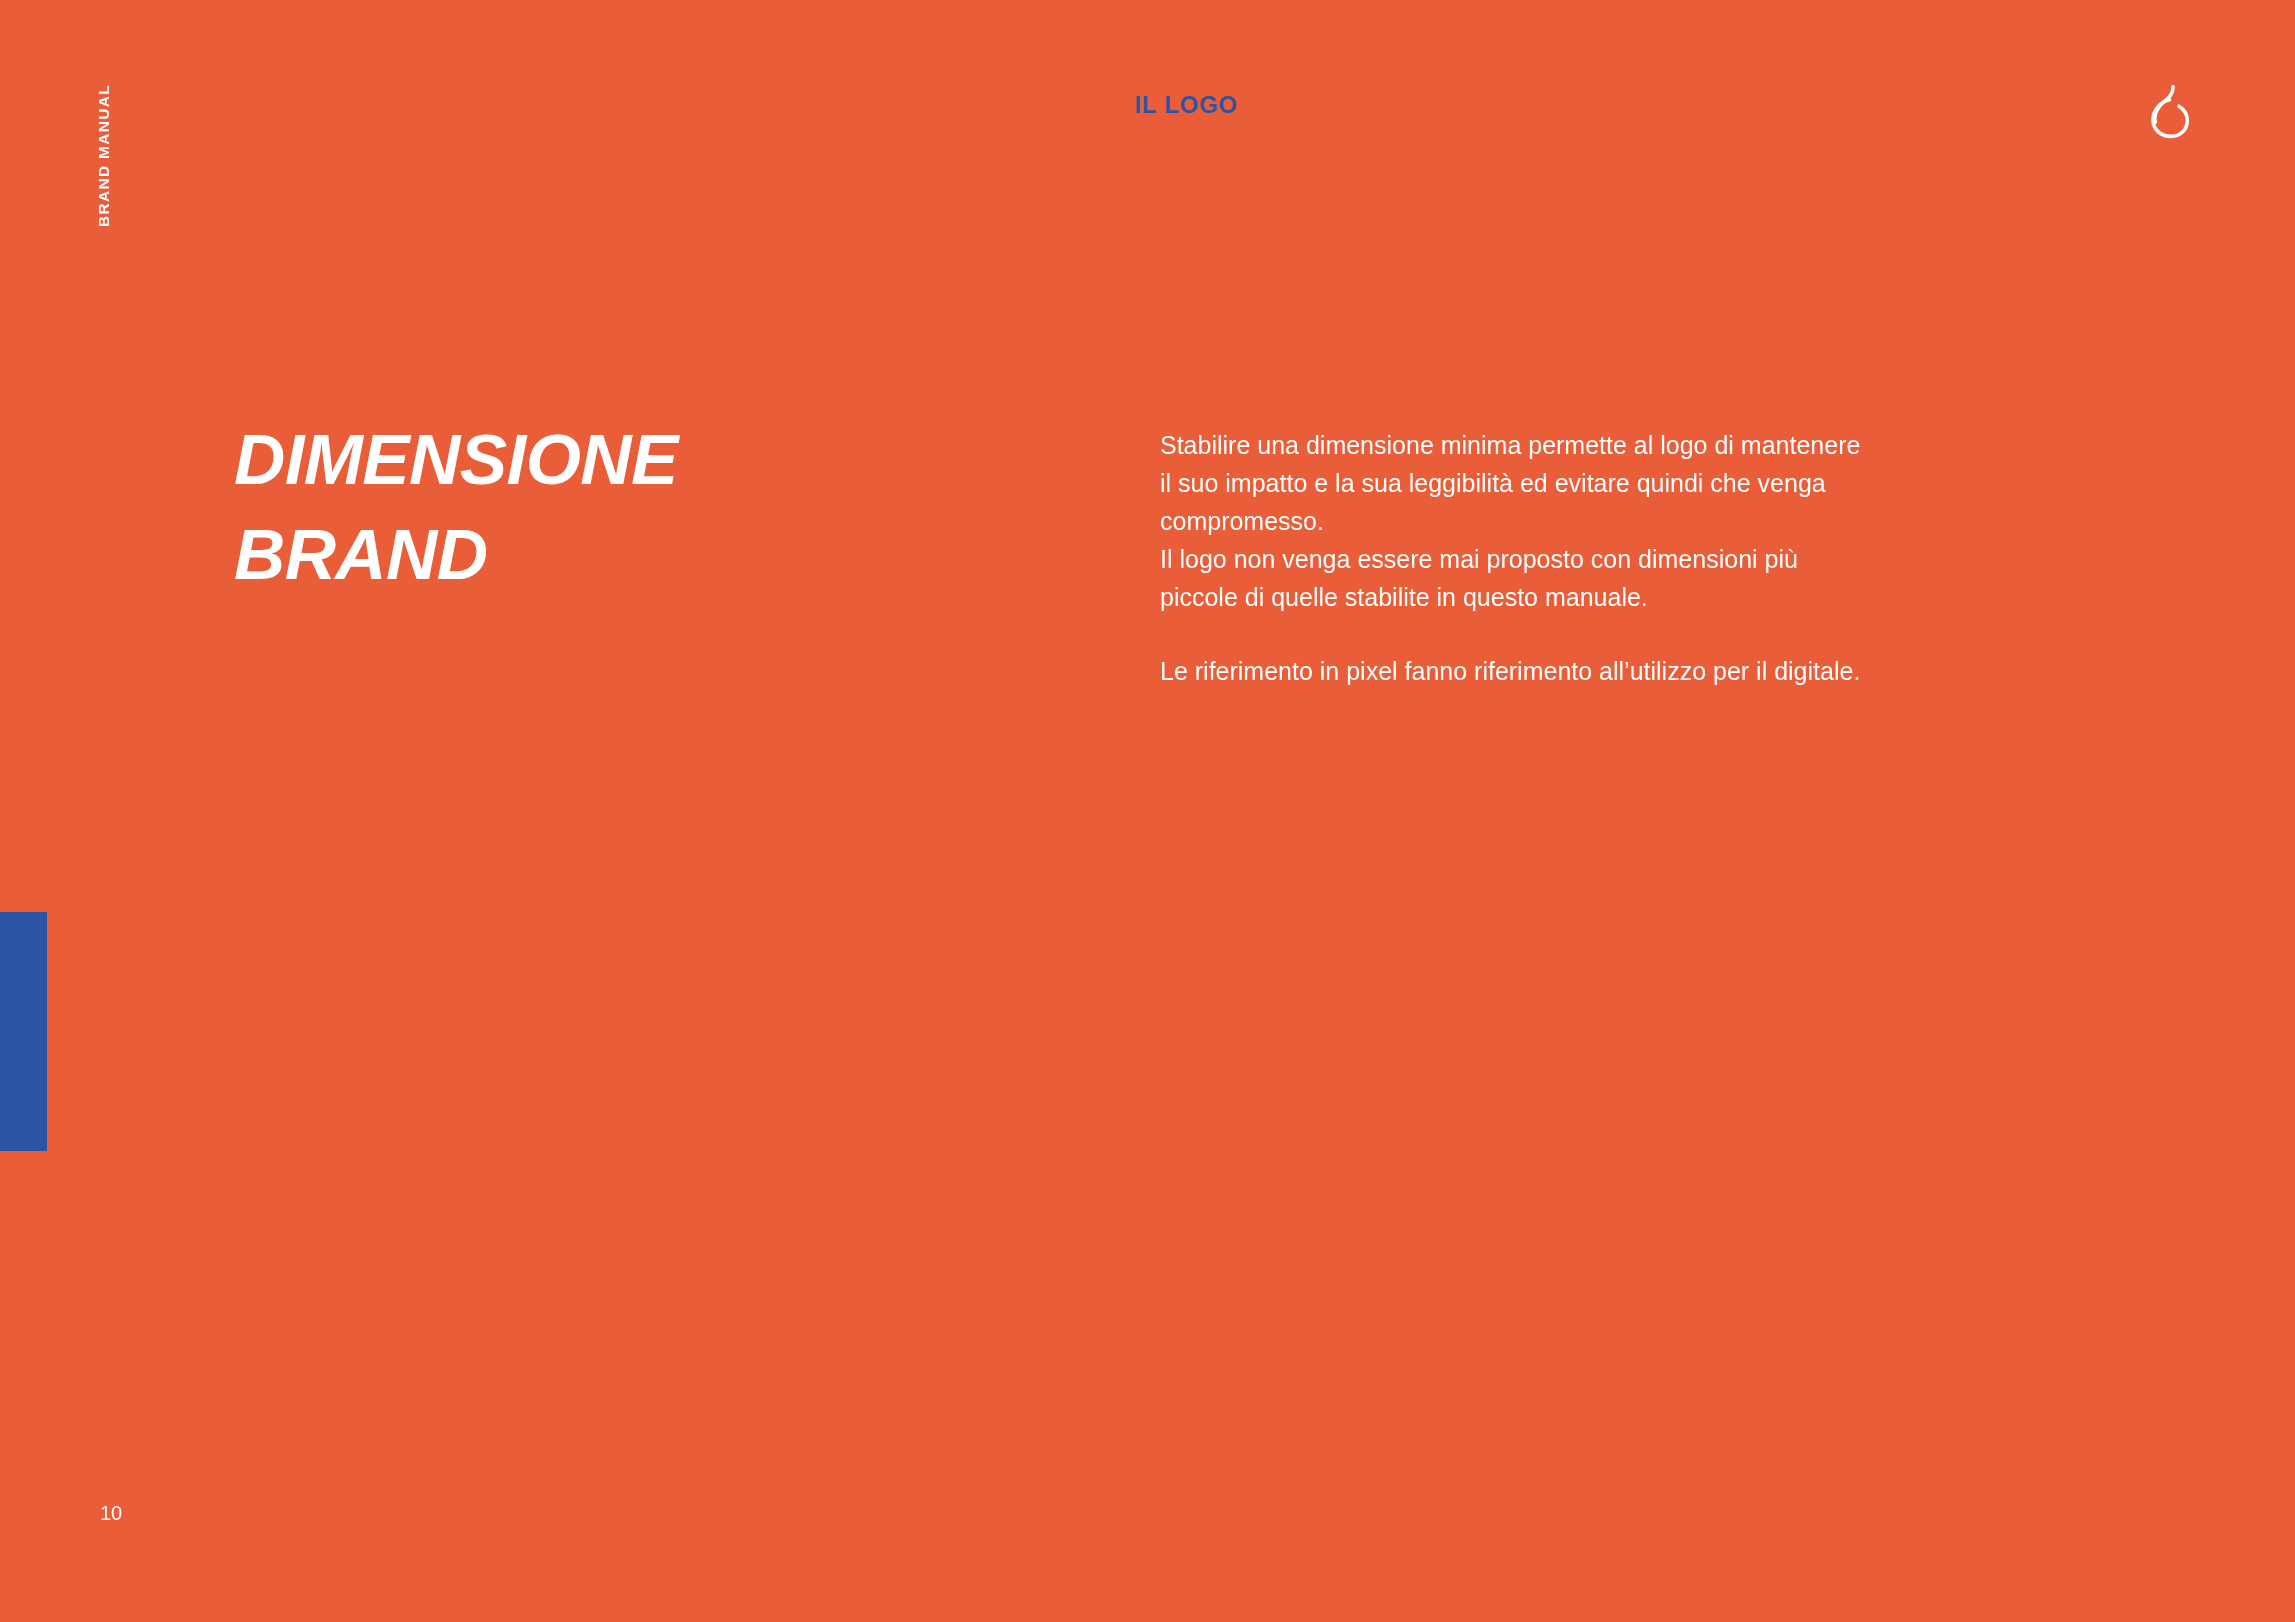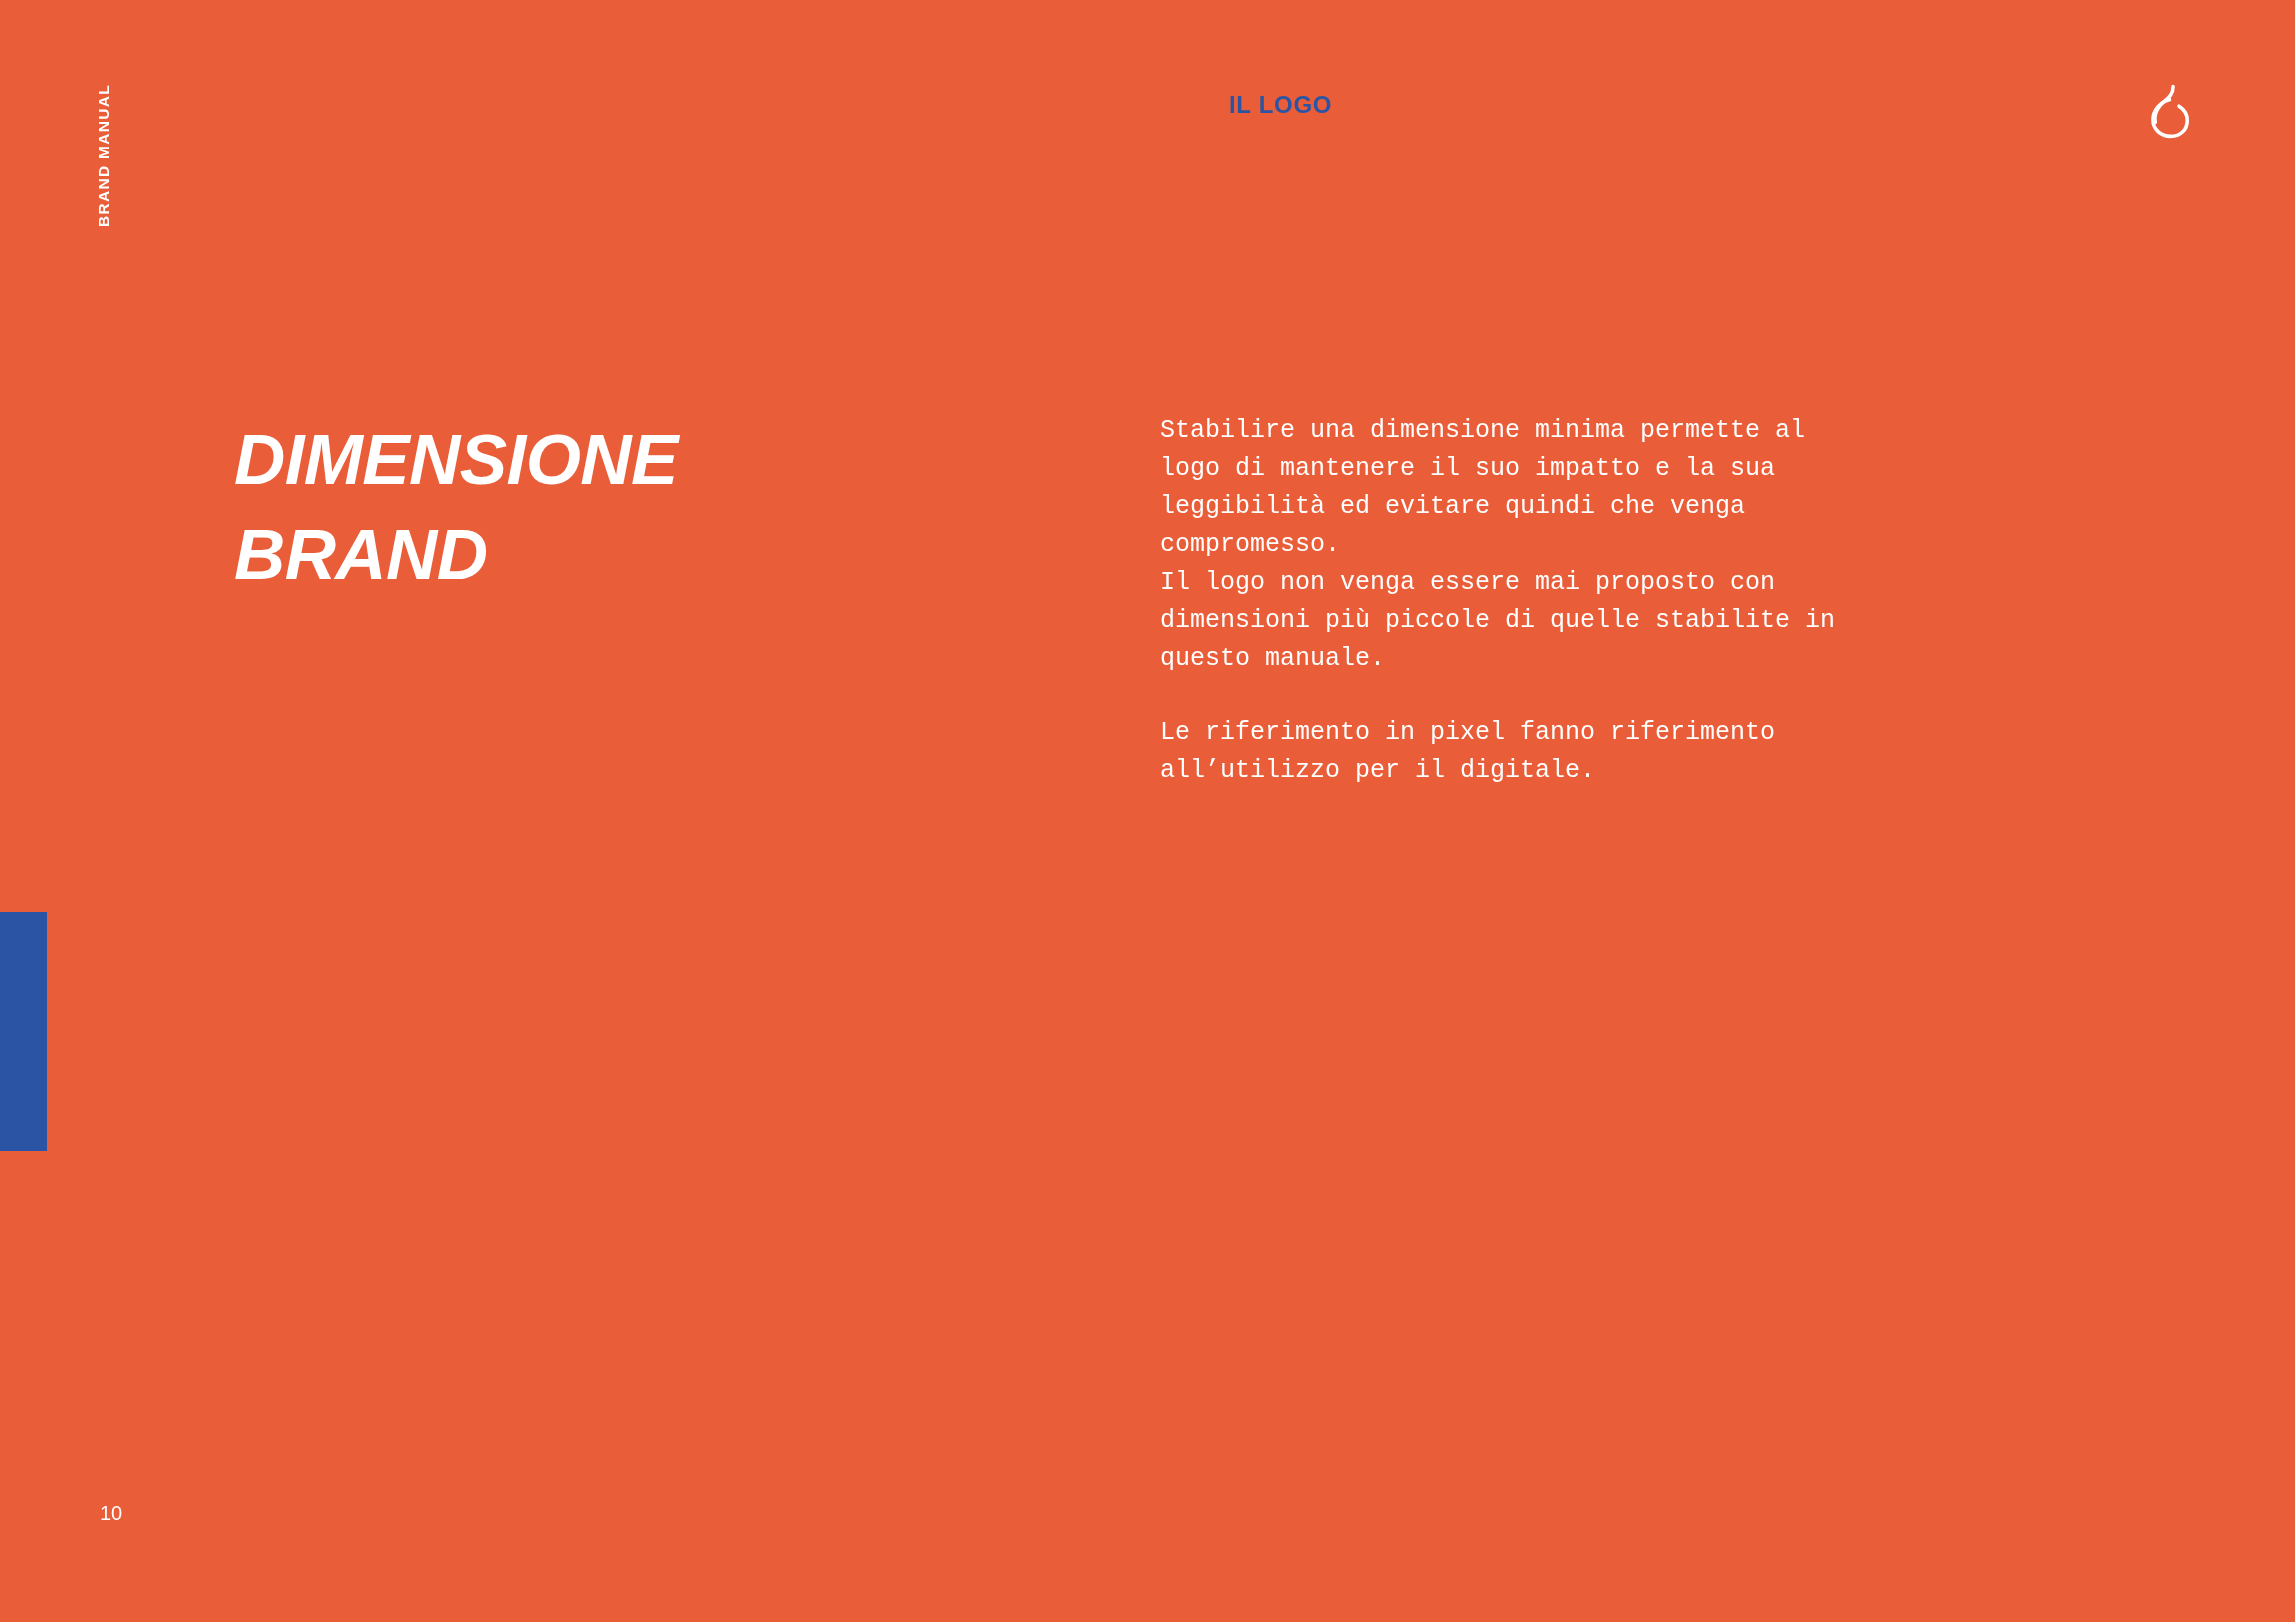--- a/index.html
+++ b/index.html
@@ -36,21 +36,21 @@
     left: 0;
     top: 912px;
     width: 47px;
     height: 239px;
     background: #2b54a4;
   }
 
   
   .section-title {
     position: absolute;
-    left: 1229px;
+    left: 1135px;
     top: 93px;
     color: #2b54a4;
     font-size: 24px;
     font-weight: bold;
     letter-spacing: 0.7px;
     line-height: 1;
   }
 
   
   .logo-mark {
@@ -75,27 +75,26 @@
   }
   .page-heading .line {
     display: block;
     font-style: italic;
   }
 
   
   .body-copy {
     position: absolute;
     left: 1160px;
-    top: 412px;
+    top: 426px;
     width: 705px;
     color: #ffffff;
     font-size: 25px;
     line-height: 1.52;
     font-weight: 400;
-    font-family: Liberation Mono, monospace;
   }
   .body-copy p {
     margin: 0;
   }
   .body-copy p + p {
     margin-top: 0;
   }
   .body-copy .spacer {
     height: 36px;
   }

